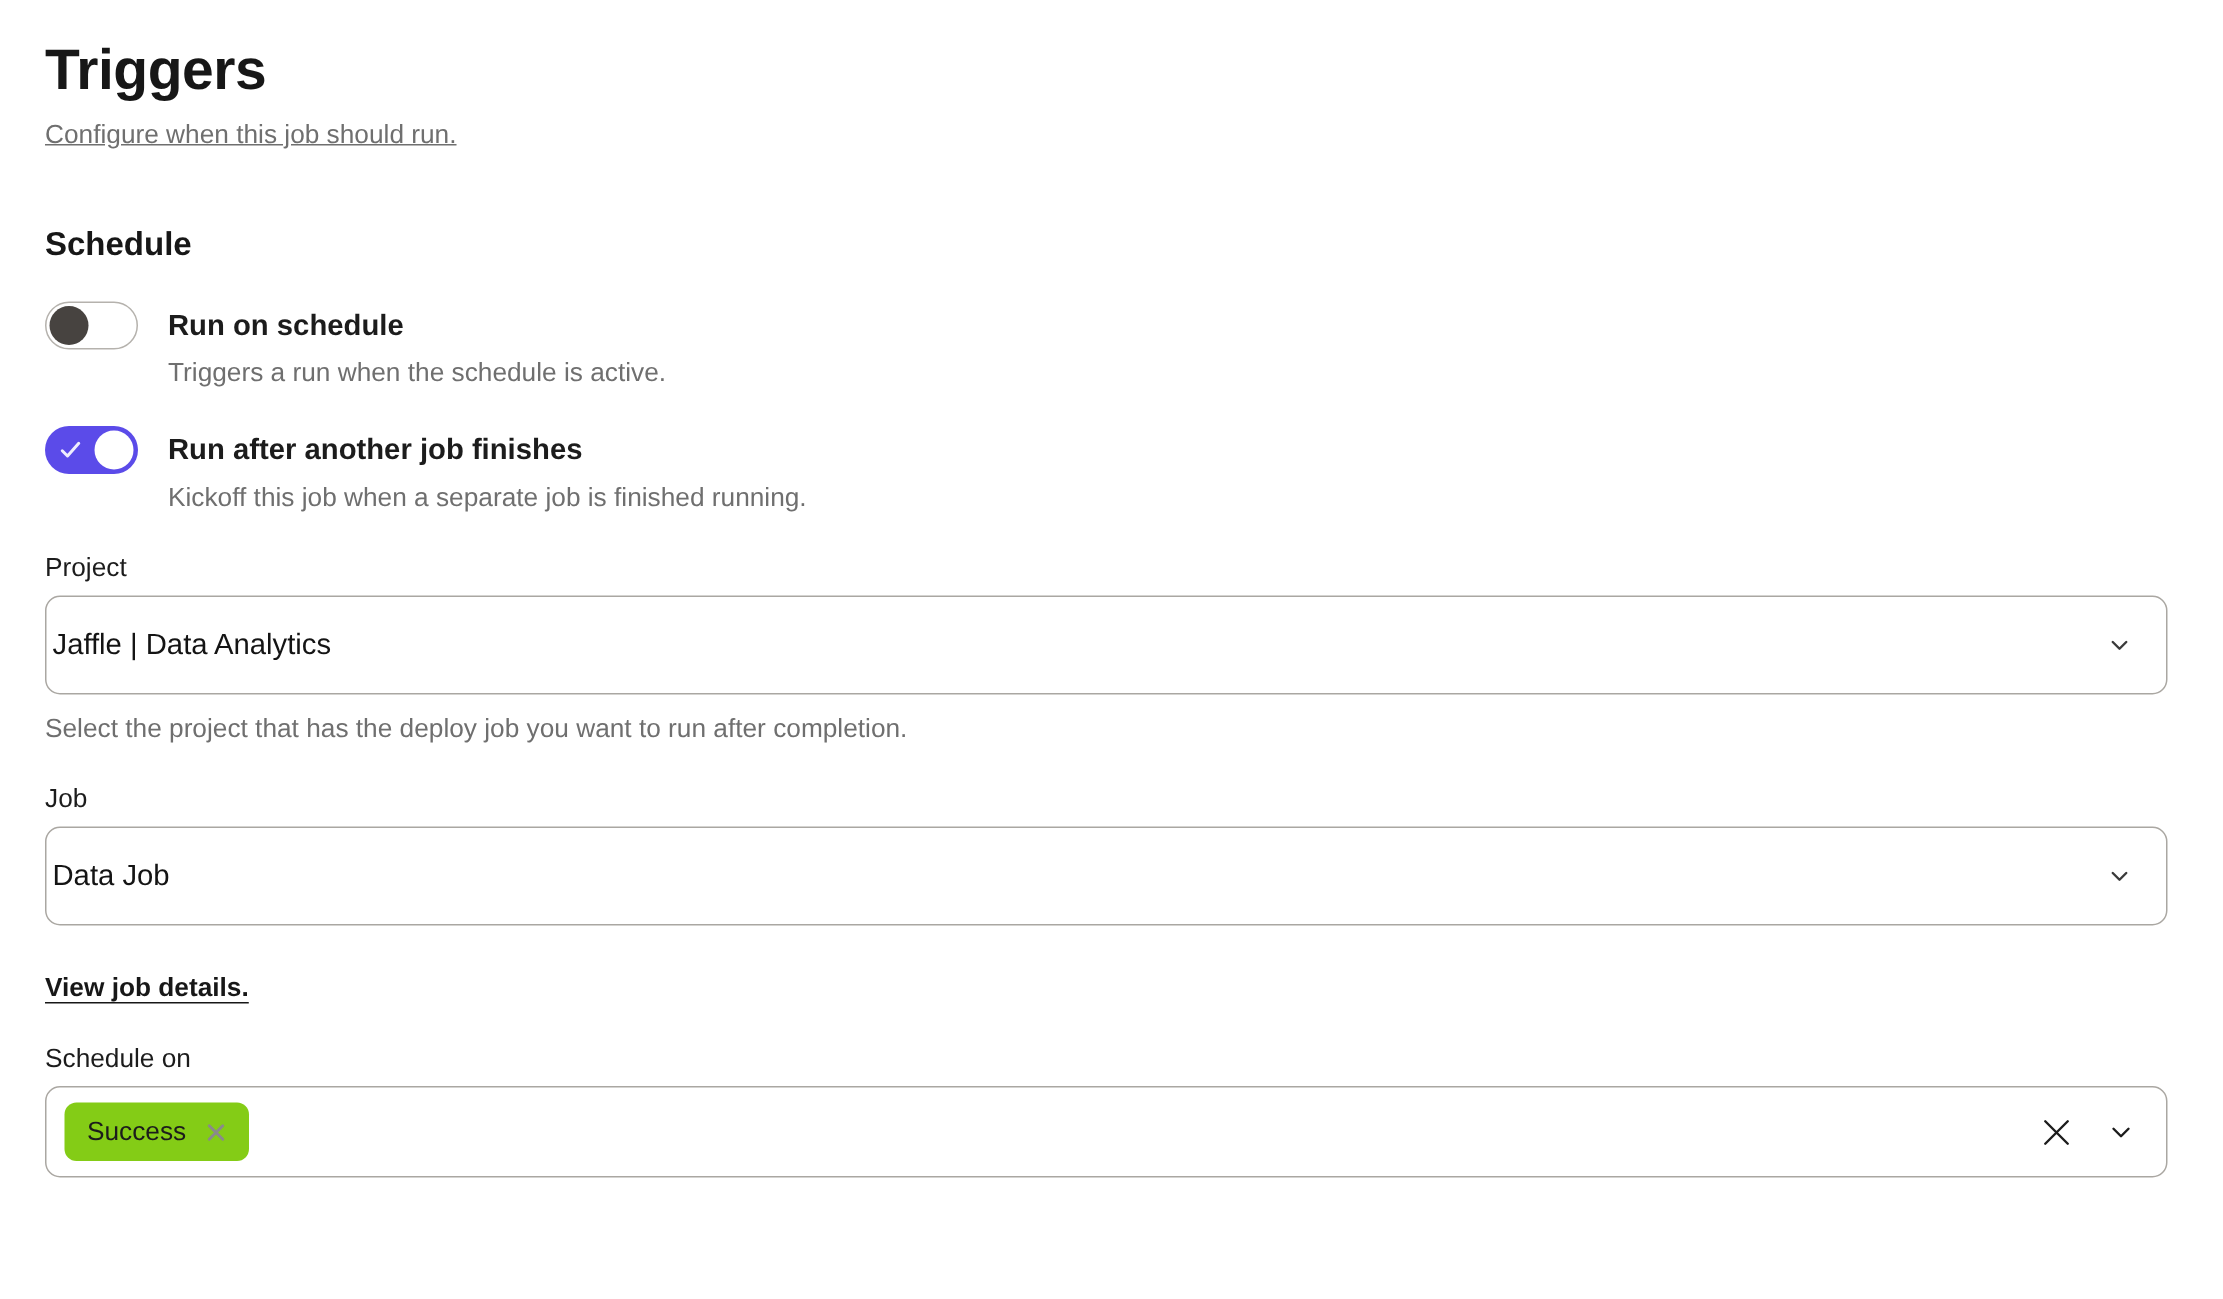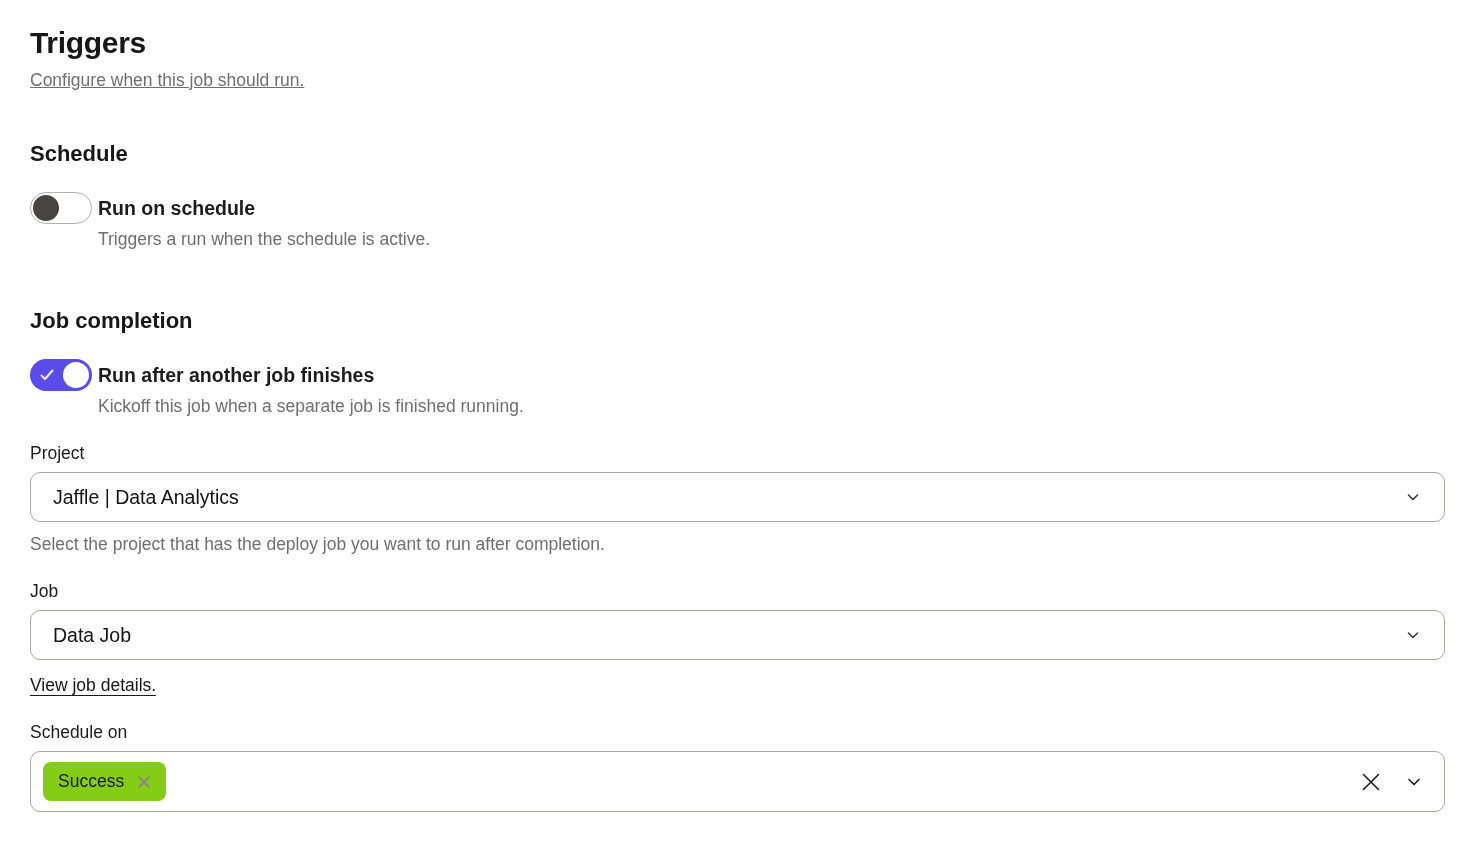--- a/index.html
+++ b/index.html
@@ -8,21 +8,21 @@
     font-family: "Liberation Sans", "DejaVu Sans", sans-serif;
     color: #1c1c1c;
   }
   .page {
     width: 1482px;
     min-height: 866px;
     padding: 26px 37px 38px 30px;
     background: #ffffff;
   }
   .page-title {
-    font-size: 30px;
+    font-size: 38px;
     font-weight: 700;
     letter-spacing: -0.3px;
     color: #171717;
   }
   .page-subtitle {
     margin-top: 10px;
     font-size: 17.5px;
     color: #6f6f6f;
     text-decoration: underline;
   }
@@ -30,21 +30,21 @@
     font-size: 22px;
     font-weight: 600;
     color: #171717;
   }
   .section-heading.schedule { margin-top: 50px; }
   .section-heading.jobcomp  { margin-top: 58px; }
 
   .toggle-row {
     display: flex;
     align-items: flex-start;
-    gap: 6px;
+    gap: 20px;
     margin-top: 25px;
   }
   .toggle {
     position: relative;
     width: 62px;
     height: 32px;
     border-radius: 999px;
     flex: 0 0 auto;
     cursor: pointer;
   }
@@ -87,45 +87,45 @@
     color: #6f6f6f;
   }
 
   .field-label {
     margin-top: 26px;
     margin-bottom: 8px;
     font-size: 17.5px;
     color: #1c1c1c;
   }
   .select {
-    height: 50px;
+    height: 66px;
     width: 100%;
     border: 1.5px solid #aaa7a2;
     border-radius: 10px;
     background: #ffffff;
     display: flex;
     align-items: center;
     justify-content: space-between;
-    padding: 0 22px 0 22px;
+    padding: 0 22px 0 4px;
     cursor: pointer;
   }
   .select-value {
     font-size: 19.5px;
     color: #141414;
   }
   .field-help {
     margin-top: 12px;
     font-size: 17.5px;
     color: #6f6f6f;
   }
   .job-link {
     display: inline-block;
-    margin-top: 15px;
-    font-size: 17.5px;
-    font-weight: 400;
+    margin-top: 31px;
+    font-size: 17.5px;
+    font-weight: 700;
     color: #171717;
     text-decoration: underline;
     text-underline-offset: 4px;
     cursor: pointer;
   }
   .multiselect {
     height: 61px;
     width: 100%;
     border: 1.5px solid #aaa7a2;
     border-radius: 10px;
@@ -173,21 +173,20 @@
     <div class="toggle off" role="switch" aria-checked="false">
       <span class="knob"></span>
     </div>
     <div class="toggle-text">
       <div class="toggle-label">Run on schedule</div>
       <div class="toggle-desc">Triggers a run when the schedule is active.</div>
     </div>
   </div>
 
   
-  <h2 class="section-heading jobcomp">Job completion</h2>
 
   <div class="toggle-row">
     <div class="toggle on" role="switch" aria-checked="true">
       <span class="check">
         <svg width="18" height="18" viewBox="0 0 18 18" fill="none">
           <polyline points="3.5,9.5 7,13 14.5,4.5" stroke="rgba(255,255,255,0.9)" stroke-width="2" stroke-linecap="round" stroke-linejoin="round"></polyline>
         </svg>
       </span>
       <span class="knob"></span>
     </div>

